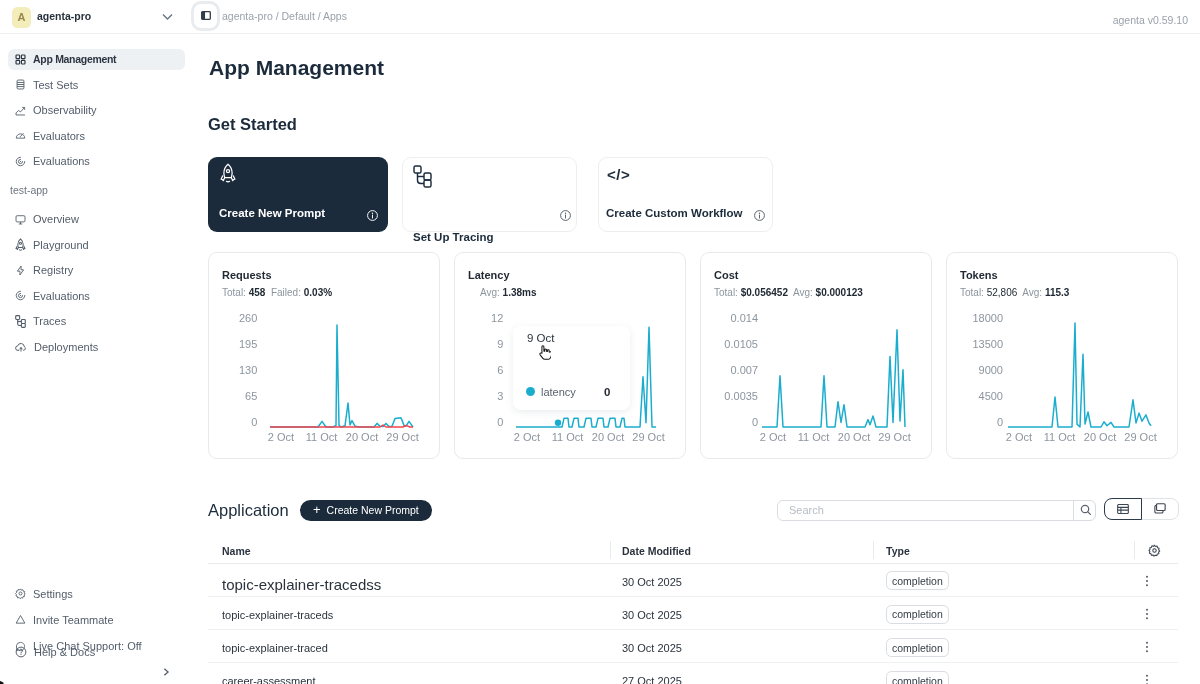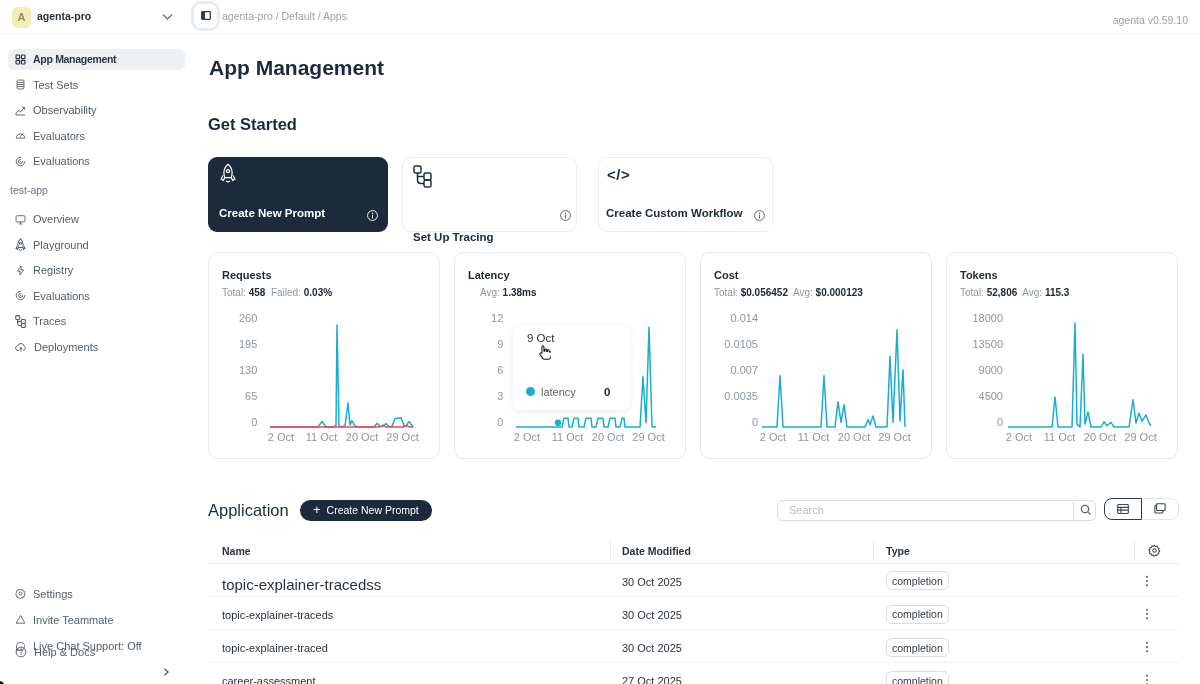--- a/index.html
+++ b/index.html
@@ -214,21 +214,21 @@
     <text x="58" y="148.20000000000002" text-anchor="end" font-size="11" fill="#8c959f" font-family="Liberation Sans">0.0035</text>
     <text x="58" y="174.20000000000002" text-anchor="end" font-size="11" fill="#8c959f" font-family="Liberation Sans">0</text>
     <text x="73.0" y="188.9" text-anchor="middle" font-size="11" fill="#8c959f" font-family="Liberation Sans">2 Oct</text>
     <text x="113.5" y="188.9" text-anchor="middle" font-size="11" fill="#8c959f" font-family="Liberation Sans">11 Oct</text>
     <text x="154.0" y="188.9" text-anchor="middle" font-size="11" fill="#8c959f" font-family="Liberation Sans">20 Oct</text>
     <text x="194.5" y="188.9" text-anchor="middle" font-size="11" fill="#8c959f" font-family="Liberation Sans">29 Oct</text>
     <path d="M62.0 175.0 L77.0 175.0 L80.0 123.7 L83.0 175.0 L121.0 175.0 L124.0 123.7 L127.0 175.0 L135.0 175.0 L138.0 149.7 L141.0 170.5 L144.0 152.7 L147.0 175.0 L165.0 175.0 L168.0 167.6 L170.0 172.8 L173.0 163.9 L176.0 175.0 L187.0 175.0 L190.0 104.4 L193.0 170.5 L197.0 77.7 L200.0 169.1 L203.0 117.8 L205.0 175.0" fill="none" stroke="#1badce" stroke-width="1.5" stroke-linejoin="round"></path>
   </svg>
 <div class="abs" style="left:946px;top:252px;width:232px;height:207px;border:1px solid #e7eaed;border-radius:9px;background:#fff;"></div>
 <div class="abs" style="left:960px;top:268.5px;font-size:11px;font-weight:700;color:#222b35;">Tokens</div>
-<div class="abs" style="left:960px;top:287px;font-size:10px;color:#8c959f;">Total:&nbsp;<b style="color:#222b35;font-weight:700;">52,806</b>&nbsp; Avg:&nbsp;<b style="color:#222b35;font-weight:700;">115.3</b></div>
+<div class="abs" style="left:960px;top:287px;font-size:10px;color:#8c959f;">Total:&nbsp;<b style="color:#222b35;font-weight:400;">52,806</b>&nbsp; Avg:&nbsp;<b style="color:#222b35;font-weight:700;">115.3</b></div>
 <svg class="abs" style="left:946px;top:252px;" width="232" height="207" viewBox="0 0 232 207">
     <text x="57" y="70.2" text-anchor="end" font-size="11" fill="#8c959f" font-family="Liberation Sans">18000</text>
     <text x="57" y="96.2" text-anchor="end" font-size="11" fill="#8c959f" font-family="Liberation Sans">13500</text>
     <text x="57" y="122.2" text-anchor="end" font-size="11" fill="#8c959f" font-family="Liberation Sans">9000</text>
     <text x="57" y="148.20000000000002" text-anchor="end" font-size="11" fill="#8c959f" font-family="Liberation Sans">4500</text>
     <text x="57" y="174.20000000000002" text-anchor="end" font-size="11" fill="#8c959f" font-family="Liberation Sans">0</text>
     <text x="73.0" y="188.9" text-anchor="middle" font-size="11" fill="#8c959f" font-family="Liberation Sans">2 Oct</text>
     <text x="113.5" y="188.9" text-anchor="middle" font-size="11" fill="#8c959f" font-family="Liberation Sans">11 Oct</text>
     <text x="154.0" y="188.9" text-anchor="middle" font-size="11" fill="#8c959f" font-family="Liberation Sans">20 Oct</text>
     <text x="194.5" y="188.9" text-anchor="middle" font-size="11" fill="#8c959f" font-family="Liberation Sans">29 Oct</text>

